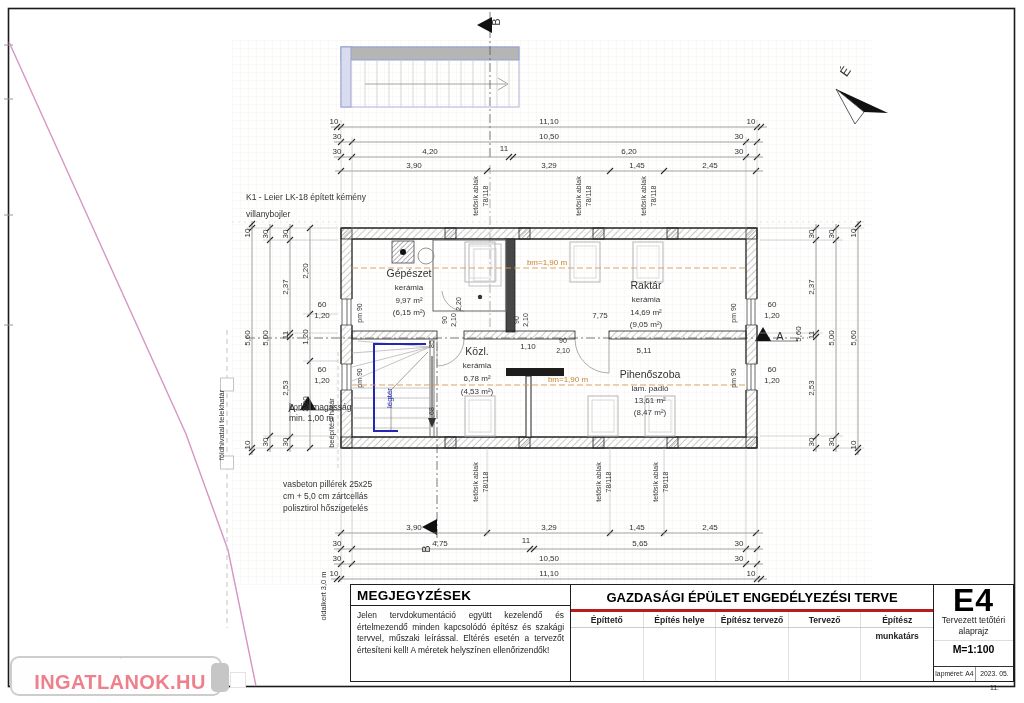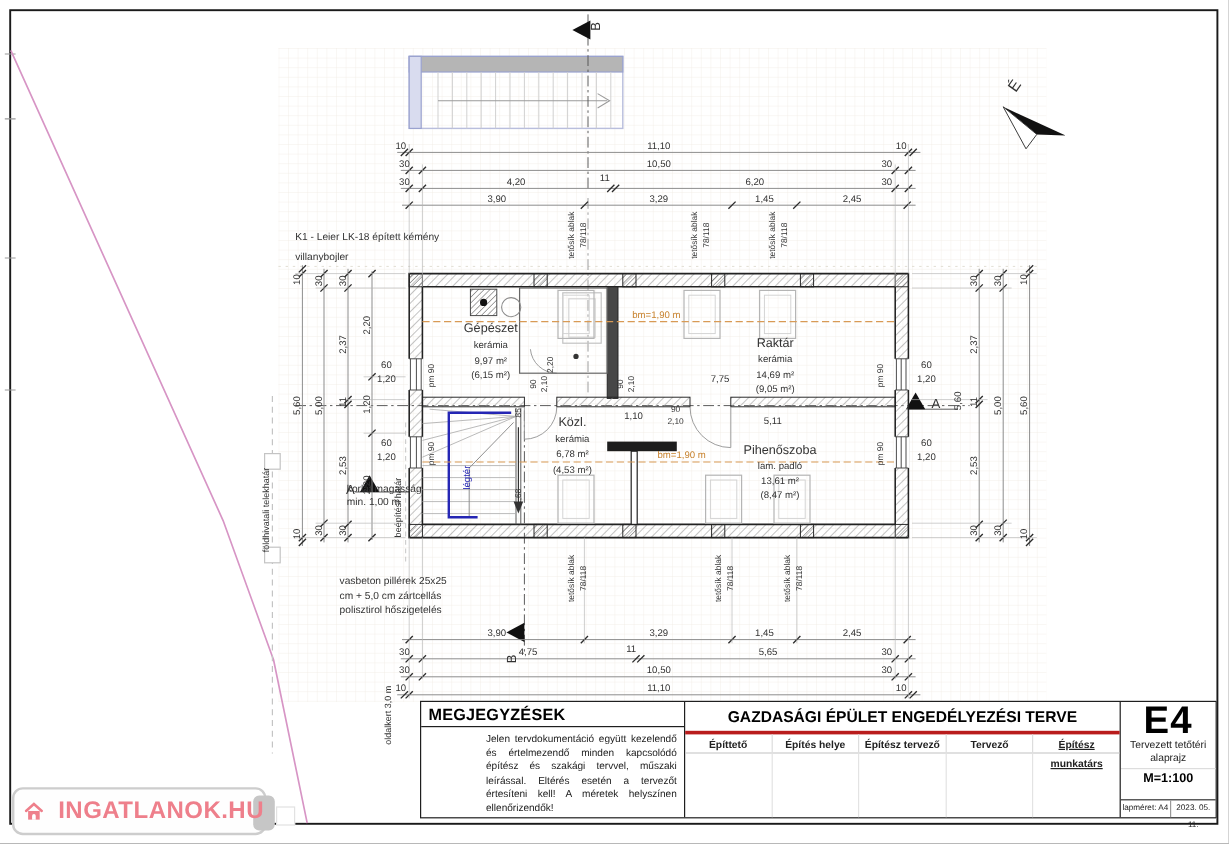--- a/index.html
+++ b/index.html
@@ -6,44 +6,44 @@
   .page{position:relative;width:1024px;height:703px;background:#ffffff;overflow:hidden;
         font-family:"Liberation Sans",sans-serif;}
   .plan-svg{position:absolute;left:0;top:0;width:1024px;height:703px;}
   .plan-svg text{font-family:"Liberation Sans",sans-serif;}
   
   .band{position:absolute;left:350px;top:584px;width:664px;height:98px;
         border:1.5px solid #1f1f1f;display:flex;background:#fff;box-sizing:border-box;}
   .notes{width:220px;border-right:1.5px solid #1f1f1f;box-sizing:border-box;display:flex;flex-direction:column;}
   .notes-title{font-weight:bold;font-size:13.5px;letter-spacing:.2px;padding:3px 6px 2px 6px;
                border-bottom:1.5px solid #1f1f1f;}
-  .notes-body{font-size:8.4px;line-height:1.38;color:#222;text-align:justify;padding:4px 6px;margin-left:48px;}
+  .notes-body{font-size:8.4px;line-height:1.38;color:#222;text-align:justify;padding:4px 6px;}
   .tblock{flex:1;border-right:1.5px solid #1f1f1f;box-sizing:border-box;position:relative;
           display:flex;flex-direction:column;}
   .tb-title{height:24px;line-height:26px;text-align:center;font-weight:bold;font-size:13px;
             border-bottom:3px solid #b91c1c;}
   .tb-cols{display:flex;height:15px;border-bottom:1px solid #ccc;}
   .tb-col{flex:1;text-align:center;font-weight:bold;font-size:8.6px;line-height:16px;
           border-right:1px solid #ddd;color:#222;}
-  .tb-col:last-child{border-right:none;text-decoration:underline;}
+  .tb-col:last-child{border-right:none;}
   .tb-space{flex:1;display:flex;}
   .tb-space div{flex:1;border-right:1px solid #e3e3e3;}
   .tb-space div:last-child{border-right:none;}
   .stamp{width:79px;display:flex;flex-direction:column;box-sizing:border-box;}
   .stamp-code{font-size:32px;font-weight:bold;text-align:center;line-height:30px;letter-spacing:1px;}
   .stamp-name{font-size:8.6px;text-align:center;line-height:1.25;color:#222;}
   .stamp-scale{font-size:10.5px;font-weight:bold;text-align:center;margin-top:4px;
                border-top:1px solid #ddd;padding-top:2px;}
   .stamp-bottom{margin-top:auto;display:flex;border-top:1px solid #333;height:14px;}
   .stamp-paper{flex:1.1;font-size:6.8px;line-height:14px;text-align:center;border-right:1px solid #999;color:#222;}
   .stamp-date{flex:1;font-size:6.8px;line-height:14px;text-align:center;color:#222;}
   
   .logo{position:absolute;left:10px;top:656px;width:212px;height:40px;background:#fefefe;
         border:2px solid #cdcdcd;border-radius:9px;display:flex;align-items:center;gap:12px;
-        padding-left:8px;box-sizing:border-box;z-index:5;}
+        padding-left:8px;box-sizing:border-box;z-index:5;flex-direction:column;}
   .logo::after{content:'';position:absolute;right:-9px;top:5px;width:18px;height:29px;
         background:#c6c6c6;border-radius:5px;z-index:-1;}
   .logo-text{font-size:20px;font-weight:bold;color:#ee7f8b;letter-spacing:.4px;}
   .logo-square{position:absolute;left:230px;top:672px;width:14px;height:14px;
         border:1px solid #e2e2e2;background:#fff;}
 </style>
 </head>
 <body>
 
 <div class="page">

